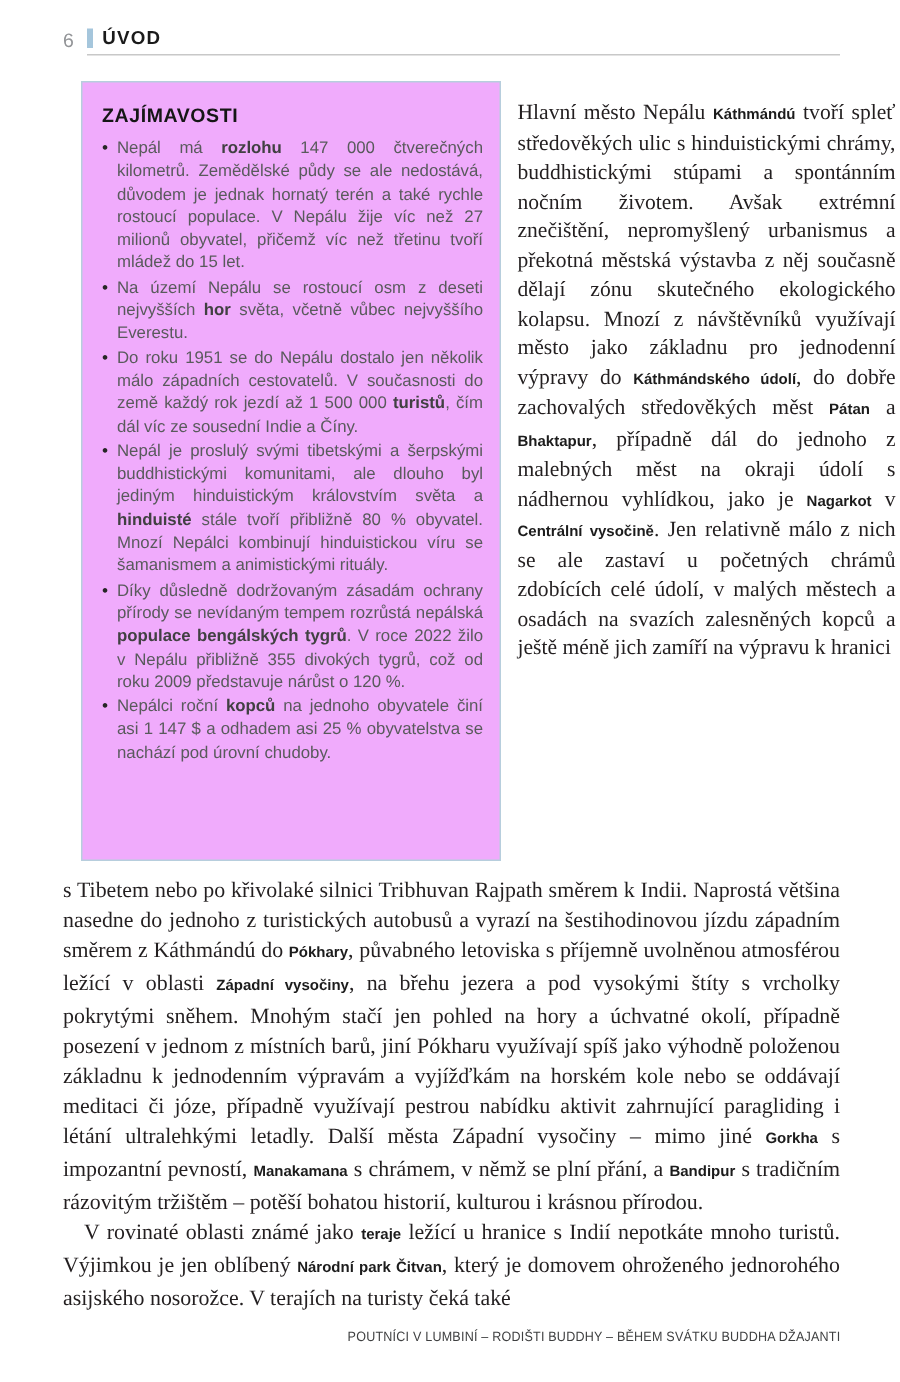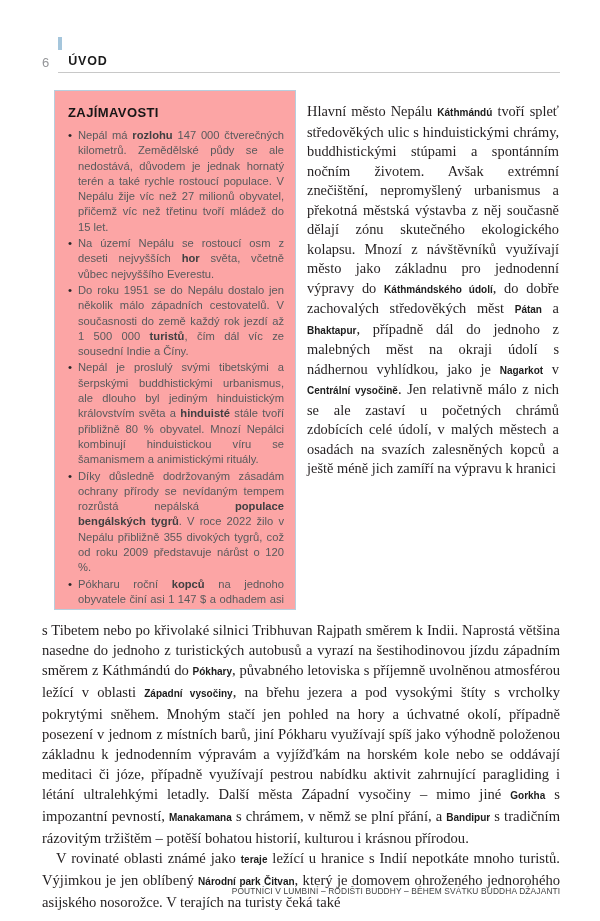--- a/index.html
+++ b/index.html
@@ -4,27 +4,27 @@
 <style>
   html,body{margin:0;padding:0;background:#ffffff;}
   .page{position:relative;width:600px;height:921px;background:#ffffff;overflow:hidden;
         font-family:"Liberation Serif",serif;color:#231f20;}
 
   
   .header{display:flex;align-items:flex-end;margin:18px 40px 0 42px;}
   .pagenum{color:#939598;font:13px "Liberation Sans",sans-serif;margin-right:9px;padding-bottom:3px;}
   .hgroup{flex:1;display:flex;align-items:center;gap:6px;border-bottom:1px solid #c8c8c8;padding-bottom:4px;}
   .accent-bar{width:4px;height:13px;background:#a5c6dc;display:inline-block;}
-  .section{font:bold 12.5px "Liberation Sans",sans-serif;letter-spacing:.8px;color:#1a1a1a;margin-top:36px;}
+  .section{font:bold 12.5px "Liberation Sans",sans-serif;letter-spacing:.8px;color:#1a1a1a;}
 
   
   .columns{display:flex;align-items:flex-start;margin:17px 40px 0 54px;gap:11px;}
 
-  .infobox{width:242px;height:520px;box-sizing:border-box;flex:none;
-           background:#fca5a5;border:1px solid #b7cedd;padding:12px 11px 1px 13px;overflow:hidden;}
+  .infobox{width:280px;height:520px;box-sizing:border-box;flex:none;
+           background:#f0abfc;border:1px solid #b7cedd;padding:12px 11px 1px 13px;overflow:hidden;}
   .infobox h2{margin:2px 0 8px 0;font:bold 13px "Liberation Sans",sans-serif;letter-spacing:.4px;color:#161616;}
   .infobox ul{margin:0;padding:0;list-style:none;}
   .infobox li{position:relative;padding-left:10px;margin:0 0 1px 0;
               font:11.2px/15.3px "Liberation Sans",sans-serif;color:#595a5c;
               text-align:justify;}
   .infobox .dot{position:absolute;left:0;top:0;color:#262626;font-size:11.5px;}
   .infobox .b{font-weight:bold;color:#414042;}
 
   .rightcol{width:252px;flex:none;padding-top:12px;}
   .serif{margin:0;font-size:14.4px;line-height:19.5px;text-align:justify;color:#231f20;}
@@ -67,29 +67,29 @@
         <li>
           <span class="dot">•</span>
           <span><span>Na území Nepálu se rostoucí osm z deseti nejvyšších </span><span class="b">hor</span><span> světa, včetně vůbec nejvyššího Everestu.</span></span>
         </li>
         <li>
           <span class="dot">•</span>
           <span><span>Do roku 1951 se do Nepálu dostalo jen několik málo západních cestovatelů. V současnosti do země každý rok jezdí až 1 500 000 </span><span class="b">turistů</span><span>, čím dál víc ze sousední Indie a Číny.</span></span>
         </li>
         <li>
           <span class="dot">•</span>
-          <span><span>Nepál je proslulý svými tibetskými a šerpskými buddhistickými urbanismus, ale dlouho byl jediným hinduistickým královstvím světa a </span><span class="b">hinduisté</span><span> stále tvoří přibližně 80 % obyvatel. Mnozí Nepálci kombinují hinduistickou víru se šamanismem a animistickými rituály.</span></span>
+          <span><span>Nepál je proslulý svými tibetskými a šerpskými buddhistickými komunitami, ale dlouho byl jediným hinduistickým královstvím světa a </span><span class="b">hinduisté</span><span> stále tvoří přibližně 80 % obyvatel. Mnozí Nepálci kombinují hinduistickou víru se šamanismem a animistickými rituály.</span></span>
         </li>
         <li>
           <span class="dot">•</span>
           <span><span>Díky důsledně dodržovaným zásadám ochrany přírody se nevídaným tempem rozrůstá nepálská </span><span class="b">populace bengálských tygrů</span><span>. V roce 2022 žilo v Nepálu přibližně 355 divokých tygrů, což od roku 2009 představuje nárůst o 120 %.</span></span>
         </li>
         <li>
           <span class="dot">•</span>
-          <span><span>Pókharu roční </span><span class="b">kopců</span><span> na jednoho obyvatele činí asi 1 147 $ a odhadem asi 25 % obyvatelstva se nachází pod úrovní chudoby.</span></span>
+          <span><span>Nepálci roční </span><span class="b">kopců</span><span> na jednoho obyvatele činí asi 1 147 $ a odhadem asi 25 % obyvatelstva se nachází pod úrovní chudoby.</span></span>
         </li>
       </ul>
     </aside>
 
     <div class="rightcol">
       <p class="serif"><span>Hlavní město Nepálu </span><span class="b">Káthmándú</span><span> tvoří spleť středověkých ulic s hinduistickými chrámy, buddhistickými stúpami a spontánním nočním životem. Avšak extrémní znečištění, nepromyšlený urbanismus a překotná městská výstavba z něj současně dělají zónu skutečného ekologického kolapsu. Mnozí z návštěvníků využívají město jako základnu pro jednodenní výpravy do </span><span class="b">Káthmándského údolí</span><span>, do dobře zachovalých středověkých měst </span><span class="b">Pátan</span><span> a </span><span class="b">Bhaktapur</span><span>, případně dál do jednoho z malebných měst na okraji údolí s nádhernou vyhlídkou, jako je </span><span class="b">Nagarkot</span><span> v </span><span class="b">Centrální vysočině</span><span>. Jen relativně málo z nich se ale zastaví u početných chrámů zdobících celé údolí, v malých městech a osadách na svazích zalesněných kopců a ještě méně jich zamíří na výpravu k hranici</span></p>
     </div>
 
   </div>
 

